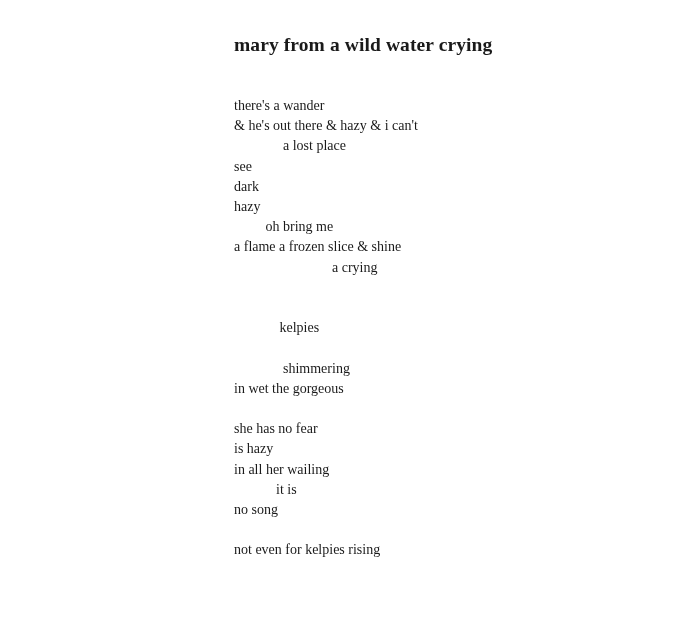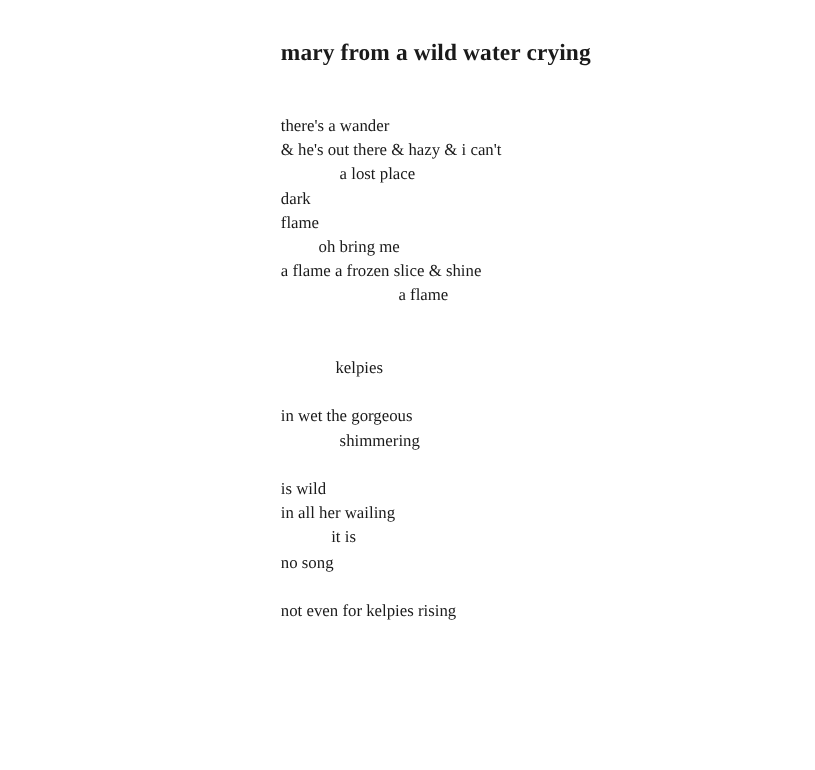--- a/index.html
+++ b/index.html
@@ -49,33 +49,35 @@
 <body>
 
 <div class="page">
 
   <h1 class="poem-title">mary from a wild water crying</h1>
 
   <div class="poem-body">
     <div class="line">there's a wander</div>
     <div class="line">&amp; he's out there &amp; hazy &amp; i can't</div>
     <div class="line">              a lost place</div>
+    <div class="line">see</div>
     <div class="line">dark</div>
-    <div class="line">flame</div>
+    <div class="line">hazy</div>
     <div class="line">         oh bring me</div>
     <div class="line">a flame a frozen slice &amp; shine</div>
-    <div class="line">                            a flame</div>
+    <div class="line">                            a crying</div>
     <div class="line blank"></div>
     <div class="line blank"></div>
     <div class="line">             kelpies</div>
     <div class="line blank"></div>
+    <div class="line">              shimmering</div>
     <div class="line">in wet the gorgeous</div>
-    <div class="line">              shimmering</div>
     <div class="line blank"></div>
-    <div class="line">is wild</div>
+    <div class="line">she has no fear</div>
+    <div class="line">is hazy</div>
     <div class="line">in all her wailing</div>
     <div class="line">            it is</div>
     <div class="line">no song</div>
     <div class="line blank"></div>
     <div class="line">not even for kelpies rising</div>
   </div>
 
 </div>
 
 </body></html>

